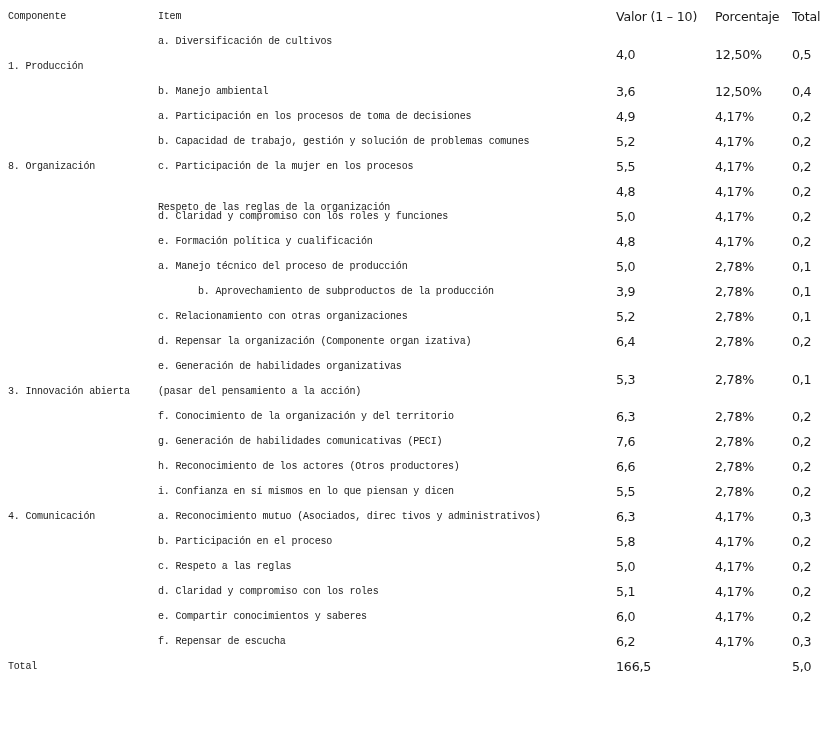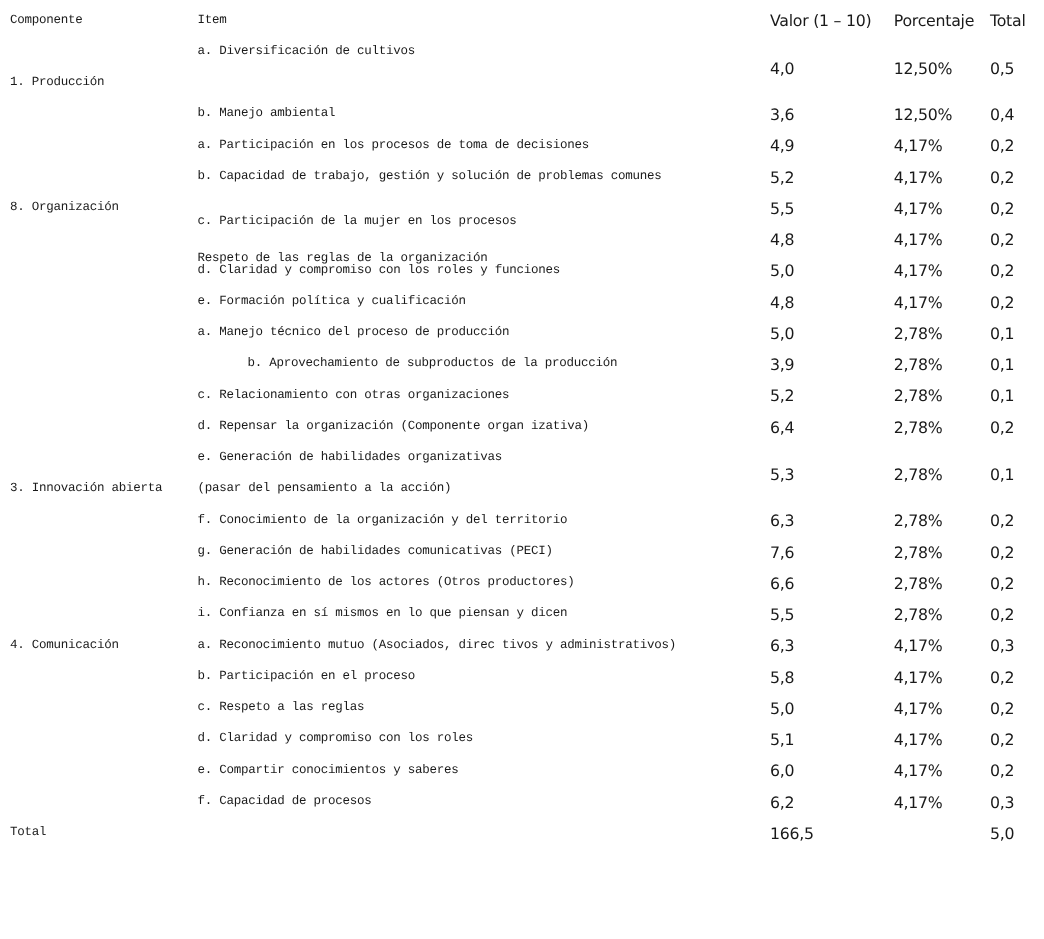--- a/index.html
+++ b/index.html
@@ -41,21 +41,21 @@
   <div class="n" style="left:715px;top:108px;">4,17%</div>
   <div class="n" style="left:792px;top:108px;">0,2</div>
 </div>
 <div>
   <div class="t" style="left:158px;top:133px;">b. Capacidad de trabajo, gestión y solución de problemas comunes</div>
   <div class="n" style="left:616px;top:133px;">5,2</div>
   <div class="n" style="left:715px;top:133px;">4,17%</div>
   <div class="n" style="left:792px;top:133px;">0,2</div>
 </div>
 <div>
-  <div class="t" style="left:158px;top:158px;margin-top:11px;">c. Participación de la mujer en los procesos</div>
+  <div class="t" style="left:158px;top:158px;">c. Participación de la mujer en los procesos</div>
   <div class="n" style="left:616px;top:158px;">5,5</div>
   <div class="n" style="left:715px;top:158px;">4,17%</div>
   <div class="n" style="left:792px;top:158px;">0,2</div>
 </div>
 <div>
   <div class="t" style="left:158px;top:183px;margin-top:16px;">Respeto de las reglas de la organización</div>
   <div class="n" style="left:616px;top:183px;">4,8</div>
   <div class="n" style="left:715px;top:183px;">4,17%</div>
   <div class="n" style="left:792px;top:183px;">0,2</div>
 </div>
@@ -152,21 +152,21 @@
   <div class="n" style="left:715px;top:583px;">4,17%</div>
   <div class="n" style="left:792px;top:583px;">0,2</div>
 </div>
 <div>
   <div class="t" style="left:158px;top:608px;">e. Compartir conocimientos y saberes</div>
   <div class="n" style="left:616px;top:608px;">6,0</div>
   <div class="n" style="left:715px;top:608px;">4,17%</div>
   <div class="n" style="left:792px;top:608px;">0,2</div>
 </div>
 <div>
-  <div class="t" style="left:158px;top:633px;">f. Capacidad de procesos</div>
+  <div class="t" style="left:158px;top:633px;">f. Repensar de escucha</div>
   <div class="n" style="left:616px;top:633px;">6,2</div>
   <div class="n" style="left:715px;top:633px;">4,17%</div>
   <div class="n" style="left:792px;top:633px;">0,3</div>
 </div>
 
 <div>
   <div class="t" style="left:8px;top:658px;">Total</div>
   <div class="n" style="left:616px;top:658px;">166,5</div>
   <div class="n" style="left:792px;top:658px;">5,0</div>
 </div>

